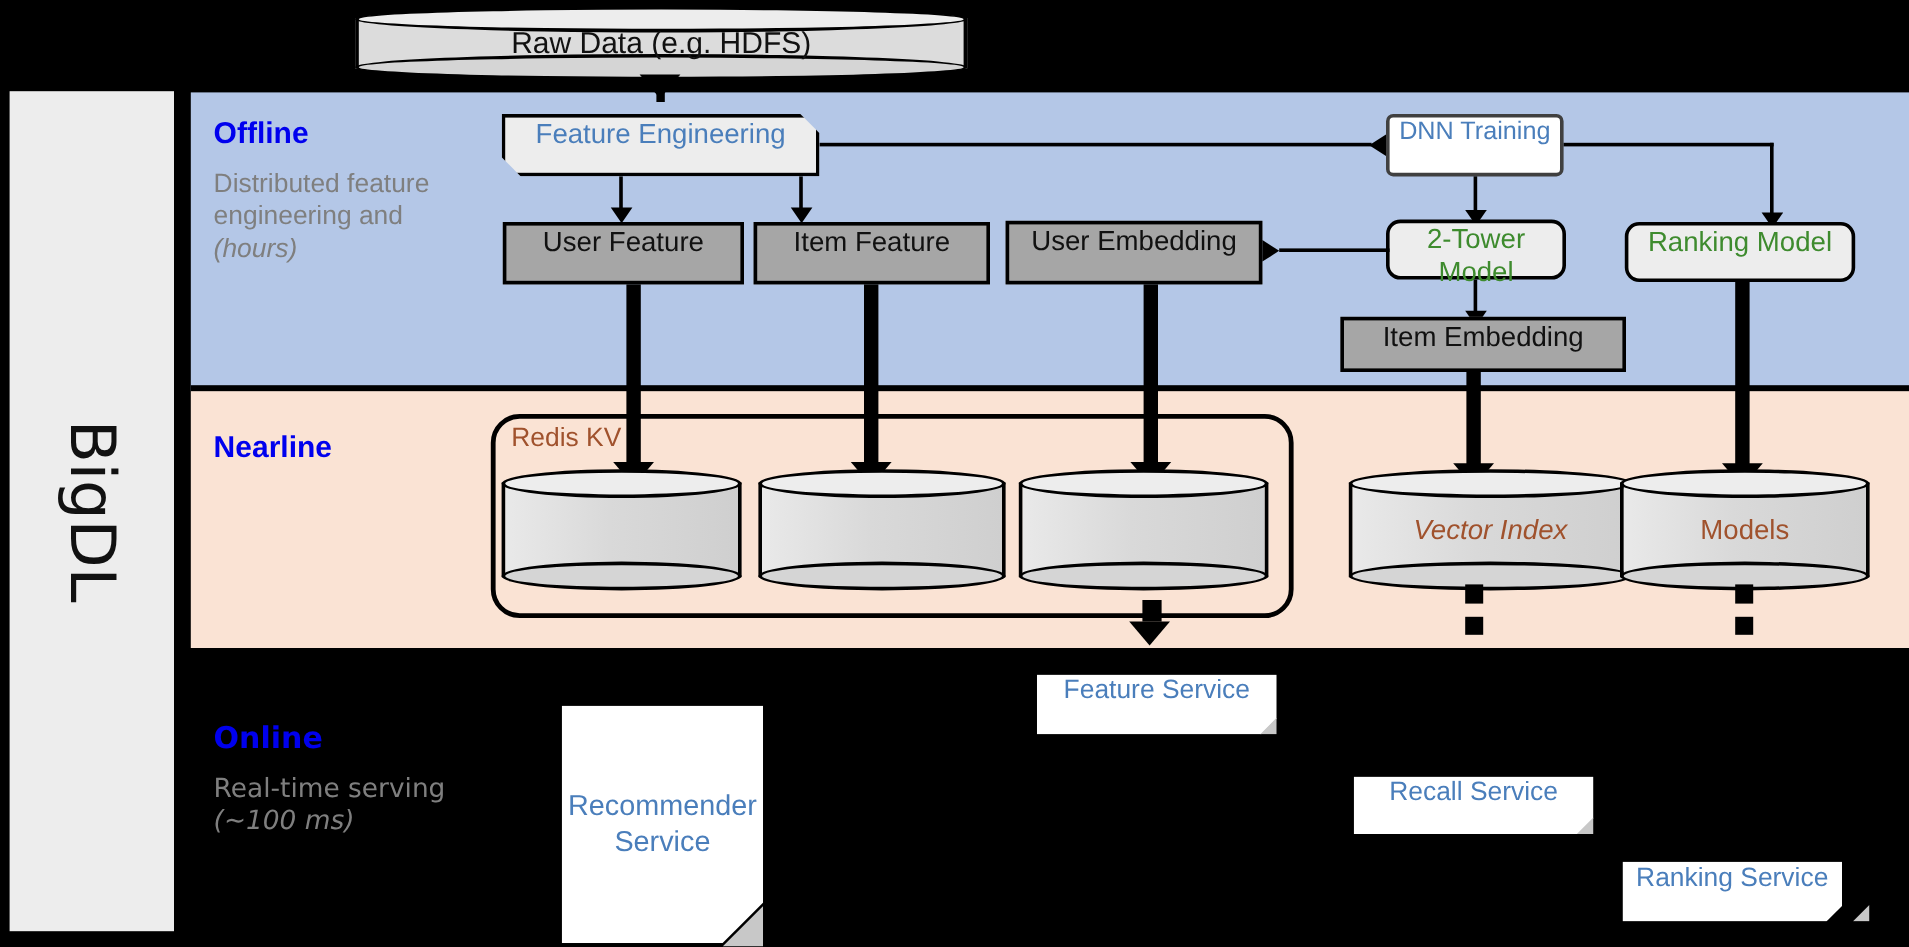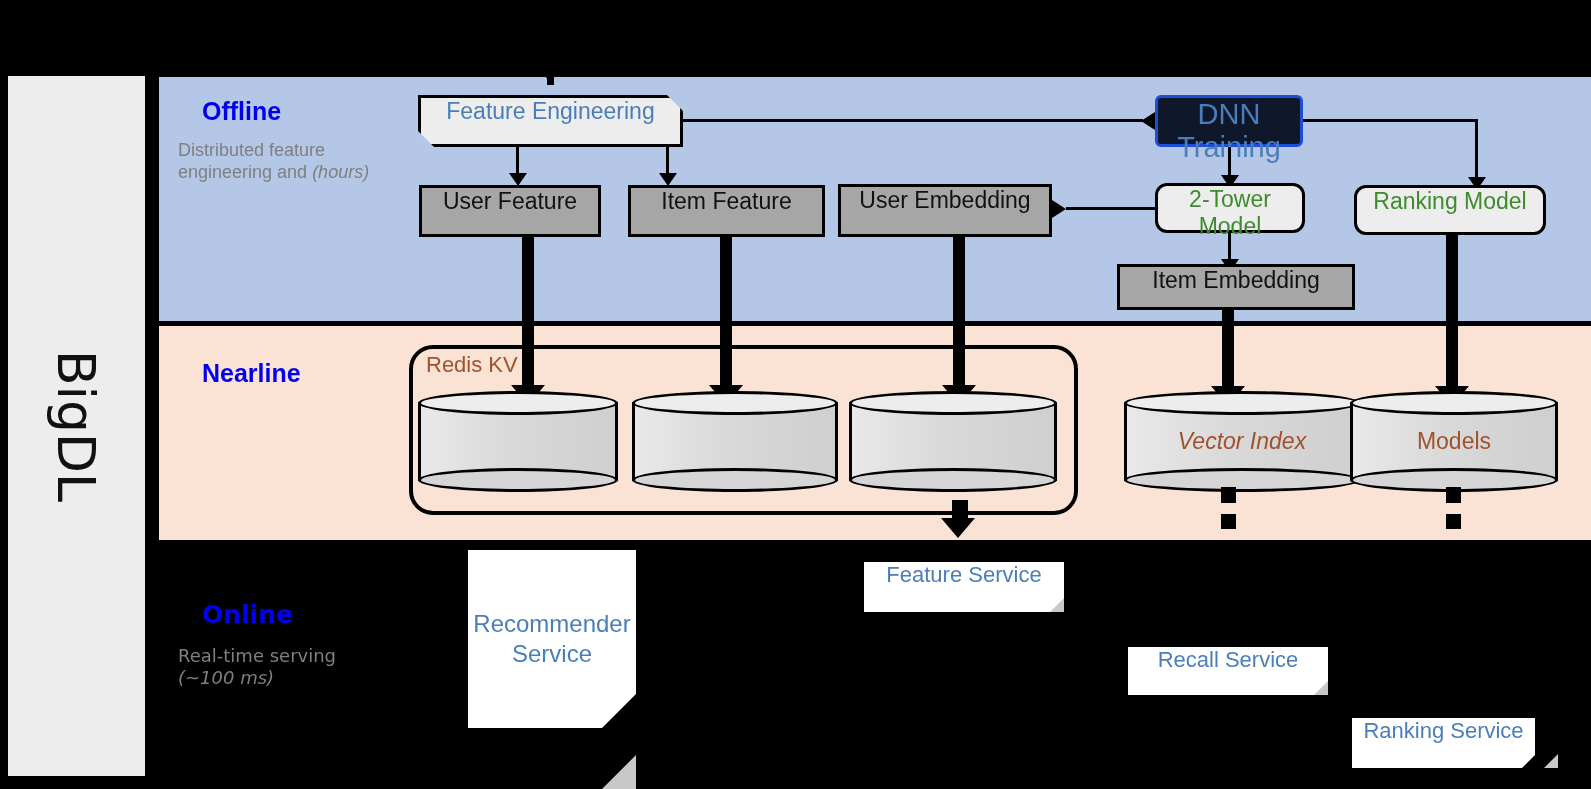--- a/index.html
+++ b/index.html
@@ -13,42 +13,42 @@
   #bigdl-text span{transform:rotate(90deg);white-space:nowrap;font-size:52px;color:#111;
                    font-family:"DejaVu Sans",sans-serif;letter-spacing:0px;}
 
   
   .band{position:absolute;left:159px;width:1432px;}
   #band-offline{top:77px;height:244px;background:#b4c7e7;border-bottom:5px solid #000;}
   #band-nearline{top:326px;height:214px;background:#fae3d4;}
   #band-online{top:545px;height:244px;background:#000;}
 
   
-  .band-title{position:absolute;font-size:25px;color:#0000ee;font-weight:600;white-space:nowrap;margin-left:24px;}
-  .band-sub{position:absolute;font-size:18px;color:#7f7f7f;line-height:1.22;white-space:pre-line;}
+  .band-title{position:absolute;font-size:25px;color:#0000ee;font-weight:600;white-space:nowrap;}
+  .band-sub{position:absolute;font-size:22px;color:#7f7f7f;line-height:1.22;white-space:pre-line;}
   .band-sub i{font-style:italic;}
   .online-txt{font-family:"DejaVu Sans",sans-serif;}
 
   
   .shp{position:absolute;box-sizing:border-box;display:flex;align-items:flex-start;
        justify-content:center;text-align:center;}
 
   
   .greybox{background:#a6a6a6;border:3px solid #000;color:#111;font-size:23px;}
 
   
   .roundbox{background:#ededed;border:3px solid #000;border-radius:12px;font-size:23px;}
   .greentxt{color:#3e8b2e;}
 
   
   .fe-box{background:#ededed;border:3px solid #000;font-size:23px;color:#4a7ebb;
           clip-path:polygon(0 0, calc(100% - 16px) 0, 100% 16px, 100% 100%, 16px 100%, 0 calc(100% - 16px));}
 
   
-  .dnn-box{background:#0f172a;border:3px solid #1d4ed8;border-radius:6px;font-size:29px;color:#4a7ebb;}
+  .dnn-box{background:#ffffff;border:3px solid #404040;border-radius:6px;font-size:21px;color:#4a7ebb;}
 
   
   .docbox{background:#fff;font-size:22px;color:#4a7ebb;
           clip-path:polygon(0 0, 100% 0, 100% calc(100% - 13px), calc(100% - 13px) 100%, 0 100%);}
   .fold{position:absolute;width:14px;height:14px;background:#c8c8c8;
         clip-path:polygon(100% 0, 100% 100%, 0 100%);}
 
   
   .tall-doc{background:#fff;font-size:24px;color:#4a7ebb;line-height:1.25;
             clip-path:polygon(0 0, 100% 0, 100% calc(100% - 34px), calc(100% - 34px) 100%, 0 100%);}
@@ -97,20 +97,26 @@
 
   <div id="bigdl-rail"></div>
   <div id="bigdl-text">
     <span>BigDL</span>
   </div>
 
   <div class="band" id="band-offline"></div>
   <div class="band" id="band-nearline"></div>
   <div class="band" id="band-online"></div>
 
+  <div id="rawdata">
+    <div class="body"></div>
+    <div class="bot"></div>
+    <div class="top"></div>
+    <div class="lbl">Raw Data (e.g. HDFS)</div>
+  </div>
 
   <div class="vline" style="left:547px;top:63px;width:7px;height:22px;"></div>
   <div class="ahead-d fat" style="left:533px;top:62px;"></div>
 
   <div class="band-title" style="left:178px;top:97px;">Offline</div>
   <div class="band-sub" style="left:178px;top:140px;width:210px;"><span>Distributed feature engineering and </span><i>(hours)</i></div>
 
   <div class="shp fe-box" style="left:418px;top:95px;width:265px;height:52px;">
     <span>Feature Engineering</span>
   </div>
@@ -128,21 +134,21 @@
   <div class="vline" style="left:666px;top:147px;width:3px;height:28px;"></div>
   <div class="ahead-d" style="left:659px;top:173px;"></div>
 
   <div class="vline" style="left:1228px;top:147px;width:3px;height:30px;"></div>
   <div class="ahead-d" style="left:1221px;top:175px;"></div>
 
   <div class="hline" style="left:1303px;top:119px;width:175px;height:3px;"></div>
   <div class="vline" style="left:1475px;top:119px;width:3px;height:60px;"></div>
   <div class="ahead-d" style="left:1468px;top:177px;"></div>
 
-  <div class="shp greybox" style="left:419px;top:185px;width:182px;height:52px;">
+  <div class="shp greybox" style="left:419px;top:185px;width:201px;height:52px;">
     <span>User Feature</span>
   </div>
   <div class="shp greybox" style="left:838px;top:184px;width:214px;height:53px;">
     <span>User Embedding</span>
   </div>
   <div class="shp greybox" style="left:628px;top:185px;width:197px;height:52px;">
     <span>Item Feature</span>
   </div>
 
   <div class="shp roundbox greentxt" style="left:1155px;top:183px;width:150px;height:50px;">
@@ -221,21 +227,21 @@
 
   <div class="dot" style="left:1221px;top:487px;width:15px;height:16px;"></div>
   <div class="dot" style="left:1221px;top:514px;width:15px;height:15px;"></div>
 
   <div class="dot" style="left:1446px;top:487px;width:15px;height:16px;"></div>
   <div class="dot" style="left:1446px;top:514px;width:15px;height:15px;"></div>
 
   <div class="band-title online-txt" style="left:178px;top:600px;">Online</div>
   <div class="band-sub online-txt" style="left:178px;top:645px;width:200px;"><span>Real-time serving </span><i>(~100 ms)</i></div>
 
-  <div class="shp tall-doc" style="left:468px;top:550px;width:168px;height:178px;flex-direction:column;">
+  <div class="shp tall-doc" style="left:468px;top:588px;width:168px;height:198px;flex-direction:column;">
     <span>Recommender Service</span>
   </div>
   <div class="fold" style="left:602px;top:755px;width:34px;height:34px;"></div>
 
   <div class="shp docbox" style="left:864px;top:562px;width:200px;height:50px;">
     <span>Feature Service</span>
   </div>
   <div class="fold" style="left:1050px;top:598px;"></div>
 
   <div class="shp docbox" style="left:1128px;top:647px;width:200px;height:48px;">

